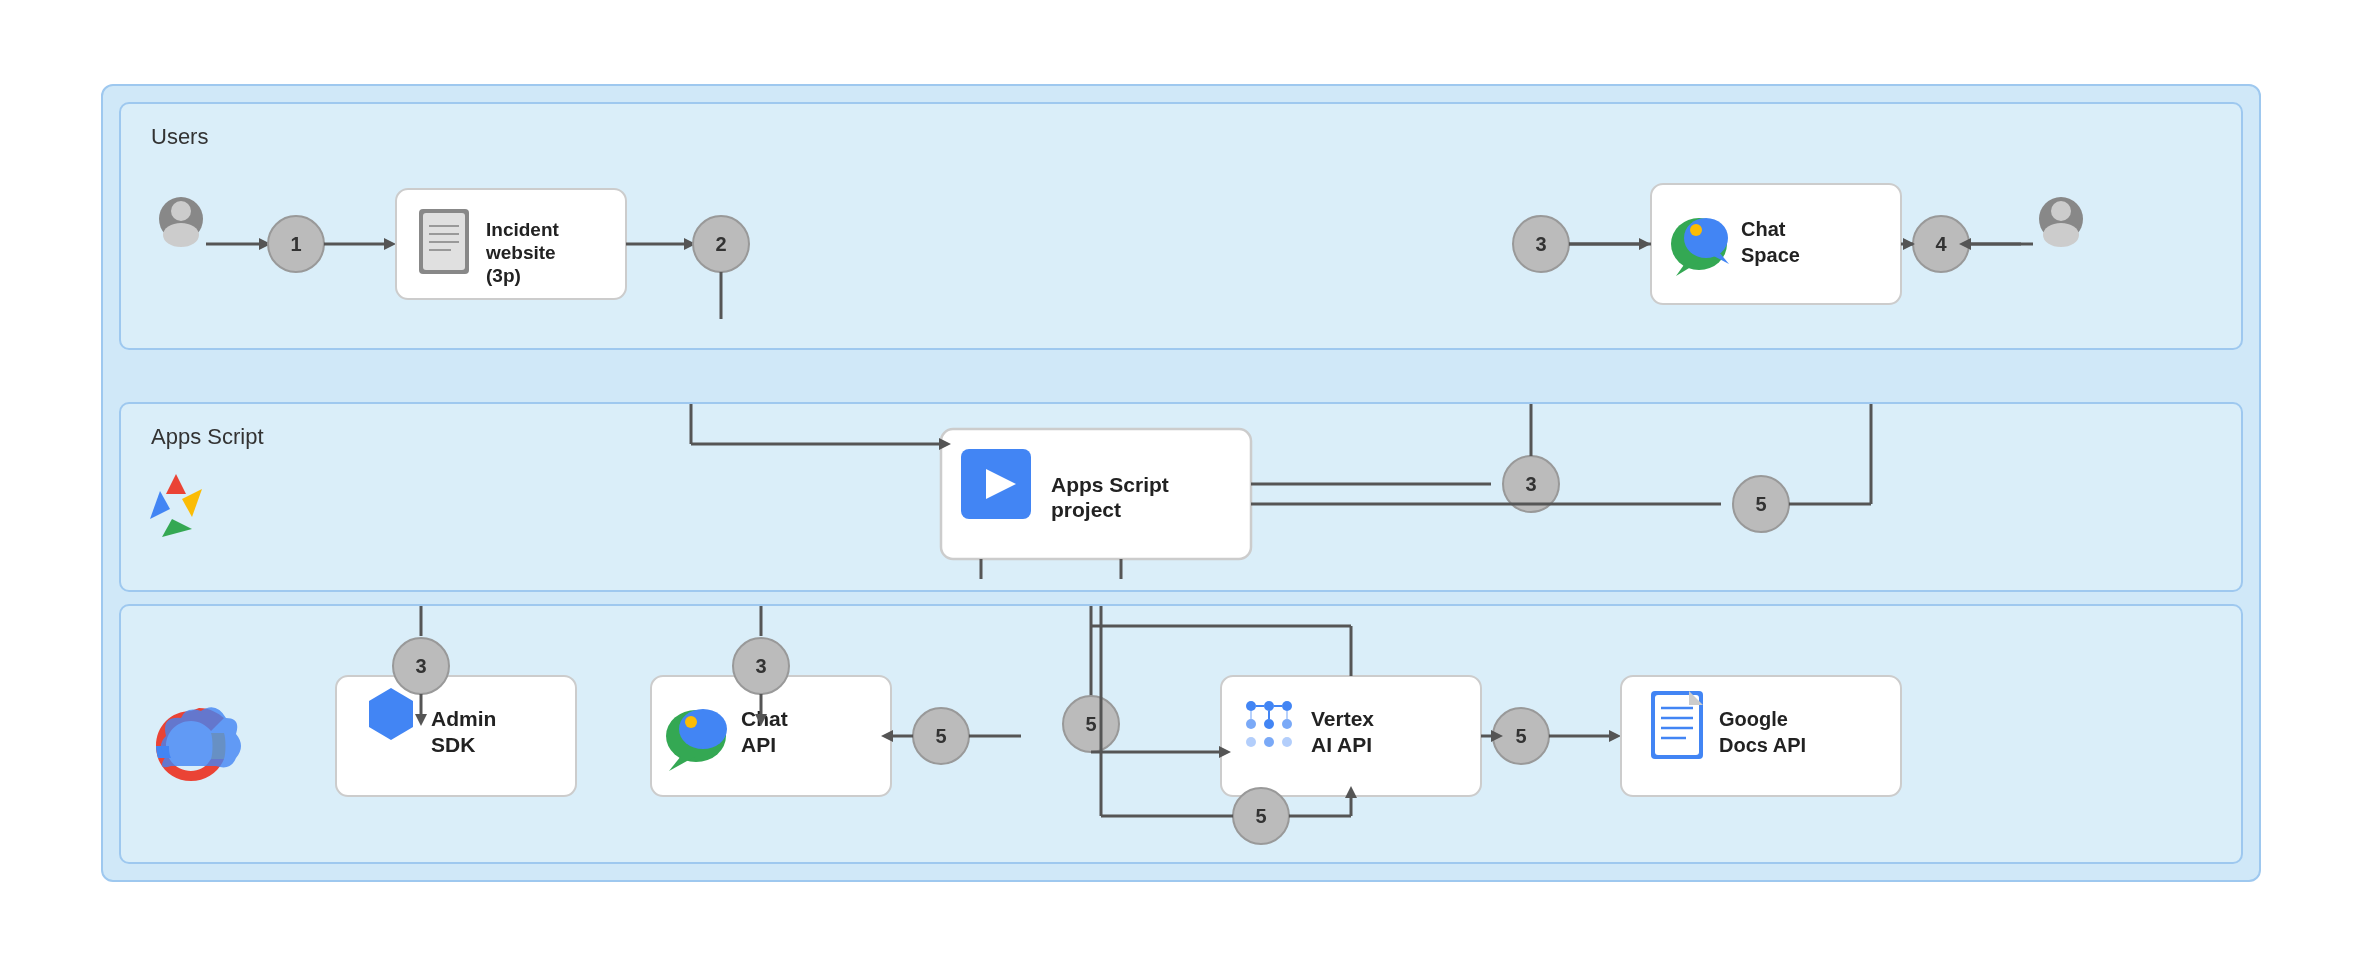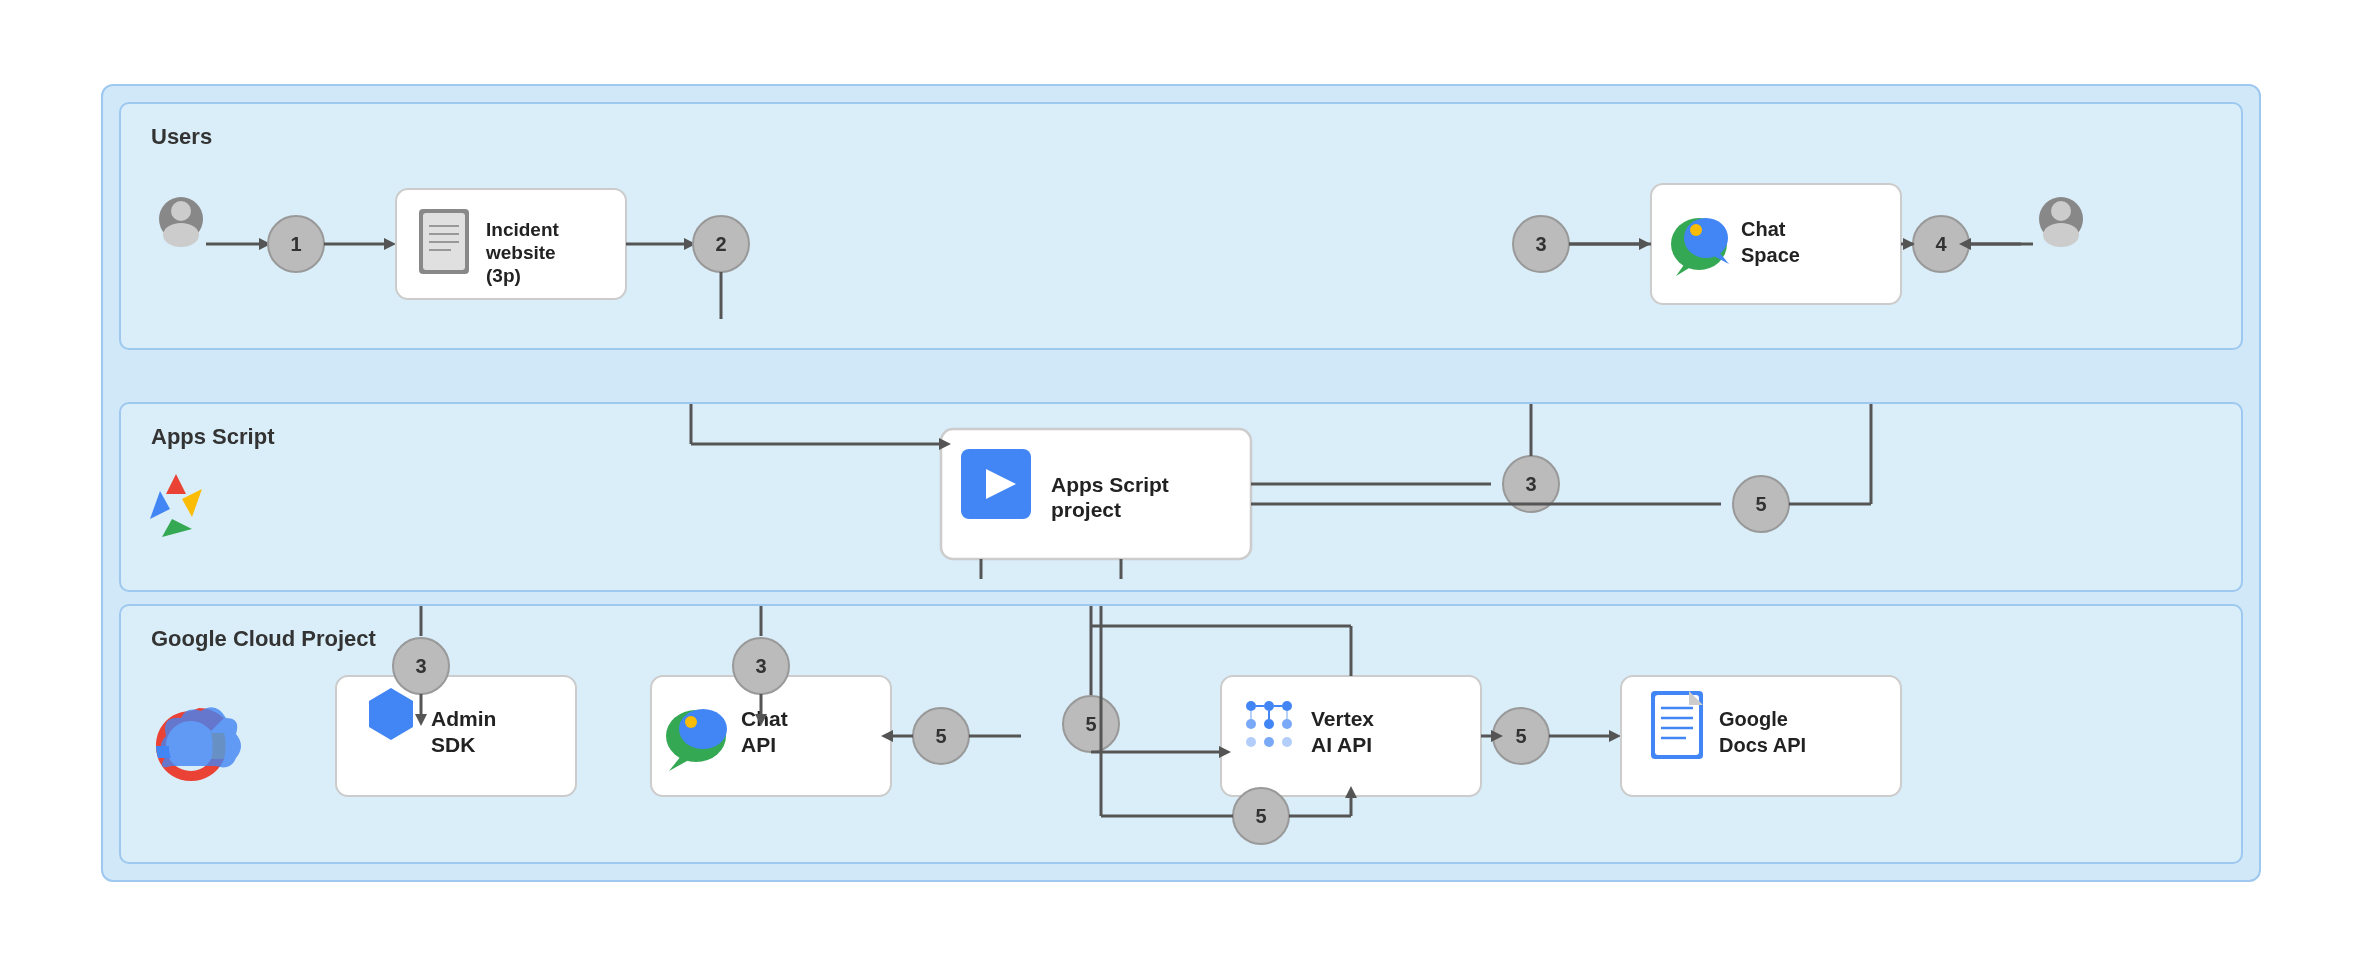--- a/index.html
+++ b/index.html
@@ -33,21 +33,21 @@
     .section {
       border: 2px solid #9ec8ef;
       border-radius: 10px;
       background: #daeef9;
       padding: 20px 30px;
       position: relative;
     }
 
     .section-label {
       font-size: 22px;
-      font-weight: 700;
+      font-weight: 400;
       color: #333;
       margin-bottom: 14px;
     }
 
     svg text { font-family: Arial, sans-serif; }
   </style>
 </head>
 <body>
 
 <div class="diagram-container">
@@ -173,21 +173,20 @@
         <line x1="1750" y1="100" x2="1750" y2="-10" stroke="#555" stroke-width="3"></line>
         <polygon points="1744,-8 1750,-20 1756,-8" fill="#555"></polygon>
 
         <line x1="860" y1="155" x2="860" y2="175" stroke="#555" stroke-width="3"></line>
 
         <line x1="1000" y1="155" x2="1000" y2="175" stroke="#555" stroke-width="3"></line>
       </svg>
     </div>
 
     <div class="section" style="min-height:260px; position:relative;">
-      <div class="section-label">Google Cloud Project</div>
 
       <svg width="2130" height="260" style="position:absolute;top:0;left:0;">
 
         <g transform="translate(70,140)">
           <path d="M0,-35 C-20,-35 -35,-20 -35,0 C-35,20 -20,35 0,35 C15,35 28,26 33,13 L20,13 C16,20 9,25 0,25 C-14,25 -25,14 -25,0 C-25,-14 -14,-25 0,-25 C8,-25 15,-21 20,-15 L33,-28 C27,-33 19,-38 8,-38 Z" fill="#EA4335"></path>
           <path d="M33,13 C35,7 35,-7 33,-13 L20,-13 C22,-7 22,7 20,13 Z" fill="#FBBC05"></path>
           <path d="M-35,0 C-35,4 -34,8 -33,12 L-20,12 C-22,8 -22,4 -22,0 Z" fill="#4285F4"></path>
 
           <ellipse cx="0" cy="0" rx="38" ry="28" fill="none" stroke="#EA4335" stroke-width="0"></ellipse>
           <path d="M-25,10 Q-35,0 -25,-10 Q-30,-30 -10,-28 Q-5,-40 10,-35 Q25,-45 35,-28 Q50,-28 45,-12 Q55,0 45,12 Q40,25 25,20 L-20,20 Q-35,25 -25,10 Z" fill="#4285F4" opacity="0.8"></path>

